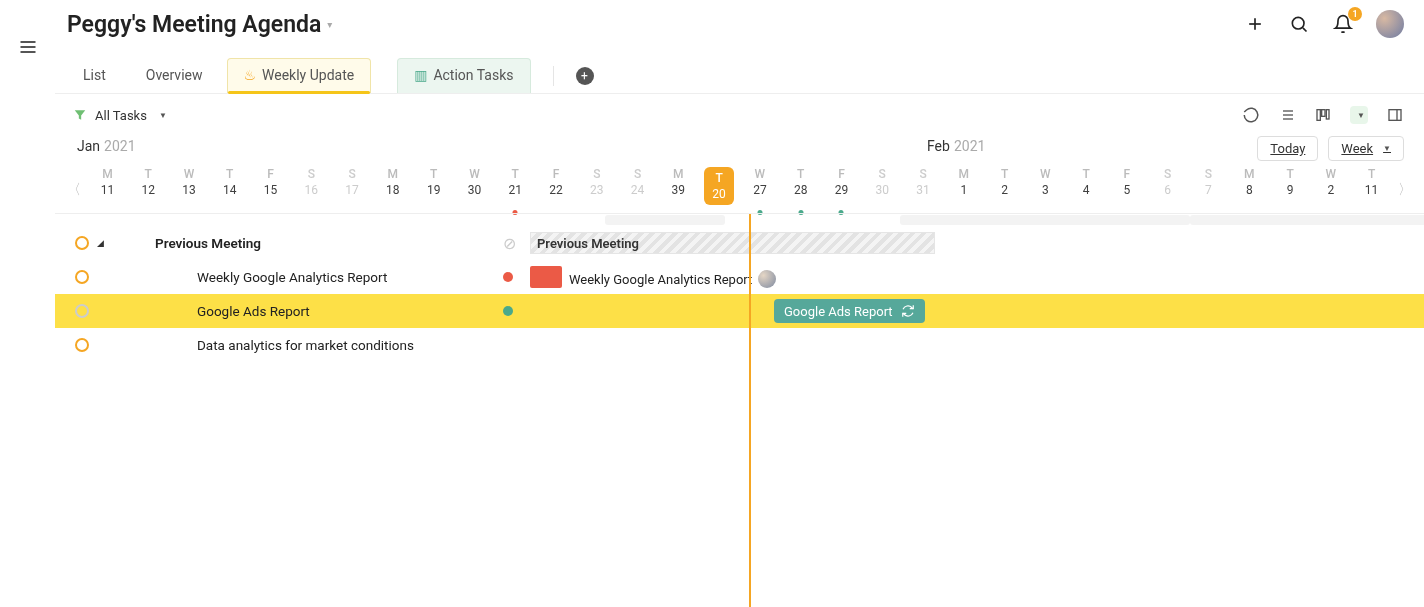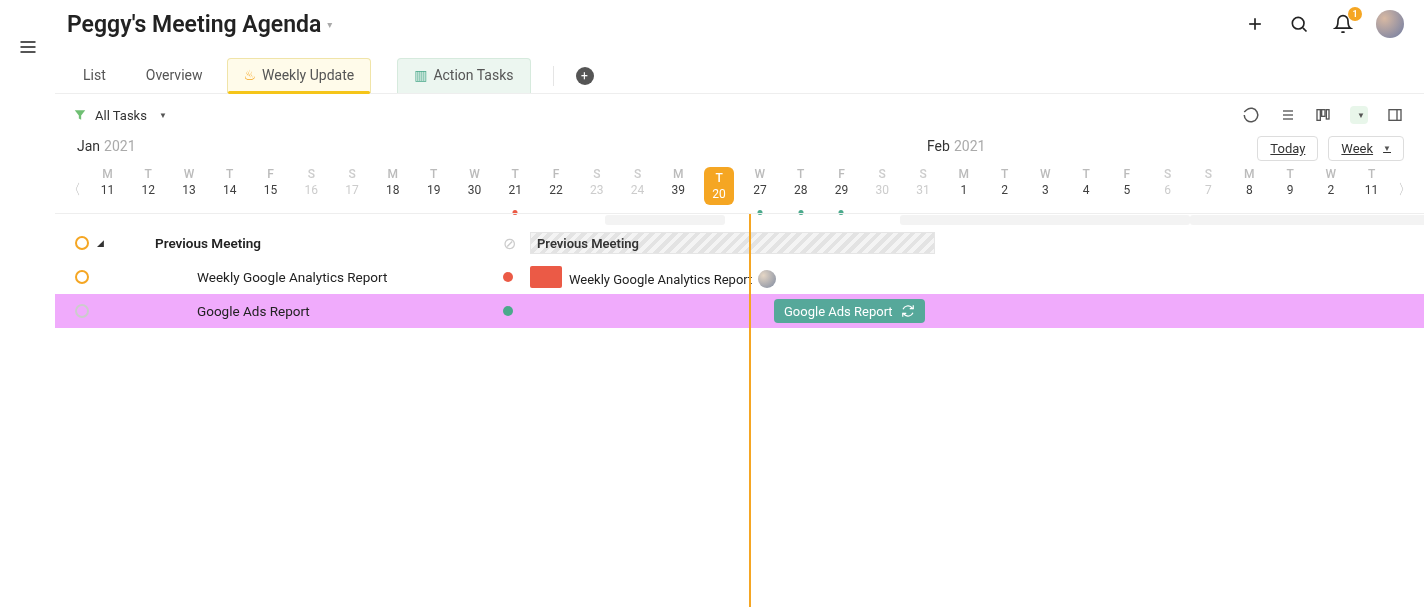--- a/index.html
+++ b/index.html
@@ -69,21 +69,21 @@
     .row0 { height:12px; }
     .row0 .bar-gray { position:absolute; left:550px; width:120px; height:10px; background:#f3f3f3; border-radius:3px; top:1px; }
     .row0 .bar-gray2 { position:absolute; left:845px; width:290px; height:10px; background:#f3f3f3; border-radius:3px; top:1px; }
     .row0 .bar-gray3 { position:absolute; left:1135px; width:290px; height:10px; background:#f3f3f3; border-radius:3px; top:1px; }
     .row1 .ban { width:14px; color:#ccc; }
     .row1 .hatch { position:absolute; left:475px; width:405px; height:22px; top:6px; background: repeating-linear-gradient(135deg, #f4f4f4 0, #f4f4f4 4px, #e3e3e3 4px, #e3e3e3 8px); border:1px solid #e5e5e5; display:flex; align-items:center; padding-left:6px; font-size:13px; color:#333; font-weight:600;}
     .row2 .status-dot { width:10px; height:10px; background:#eb5a46; border-radius:50%; }
     .row2 .red-block { position:absolute; left:475px; width:32px; height:22px; background:#eb5a46; top:6px; border-radius:2px; }
     .row2 .red-label { position:absolute; left:514px; top:10px; font-size:13px; color:#222; display:flex; align-items:center; gap:6px;}
     .row2 .mini-av { width:18px; height:18px; border-radius:50%; background: radial-gradient(circle at 30% 30%, #e5d6c5, #7e8aa0); }
-    .row3 { background:#f0abfc; }
+    .row3 { background:#fde047; }
     .row3 .status-dot { width:10px; height:10px; background:#4aa98b; border-radius:50%; }
     .row3 .teal-bar { position:absolute; left:719px; height:24px; top:5px; background:#56a89a; color:#fff; border-radius:4px; padding:0 10px; display:flex; align-items:center; font-size:13px; gap:8px; }
     .bold { font-weight:600; }
     .status-col { position:absolute; left:448px; display:flex; align-items:center; height:100%; }
     .caret-down { font-size:8px; color:#555; margin-left:4px;}
   </style>
 </head>
 <body>
 
 <div class="app">
@@ -294,15 +294,21 @@
           <span>Google Ads Report</span>
           <svg width="14" height="14" viewBox="0 0 24 24" fill="none" stroke="#fff" stroke-width="2">
               <path d="M21 2v6h-6"></path>
               <path d="M3 22v-6h6"></path>
               <path d="M3.5 9a9 9 0 0 1 14.8-3L21 8"></path>
               <path d="M20.5 15a9 9 0 0 1-14.8 3L3 16"></path>
             </svg>
         </div>
       </div>
 
+      <div class="row row4">
+        <div class="icons">
+          <span class="clock-icon"></span>
+        </div>
+        <span class="label" style="padding-left:42px">Data analytics for market conditions</span>
+      </div>
     </div>
   </div>
 </div>
 
 </body></html>

